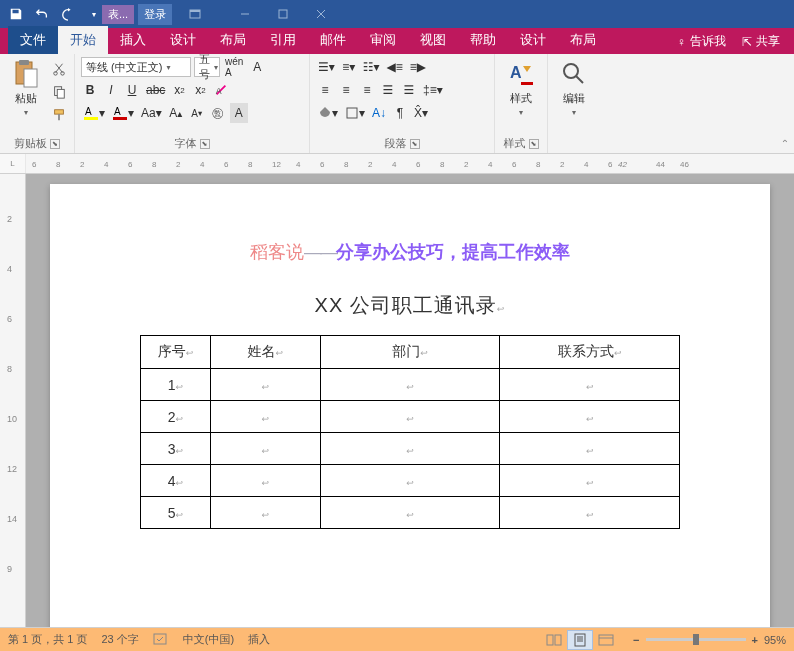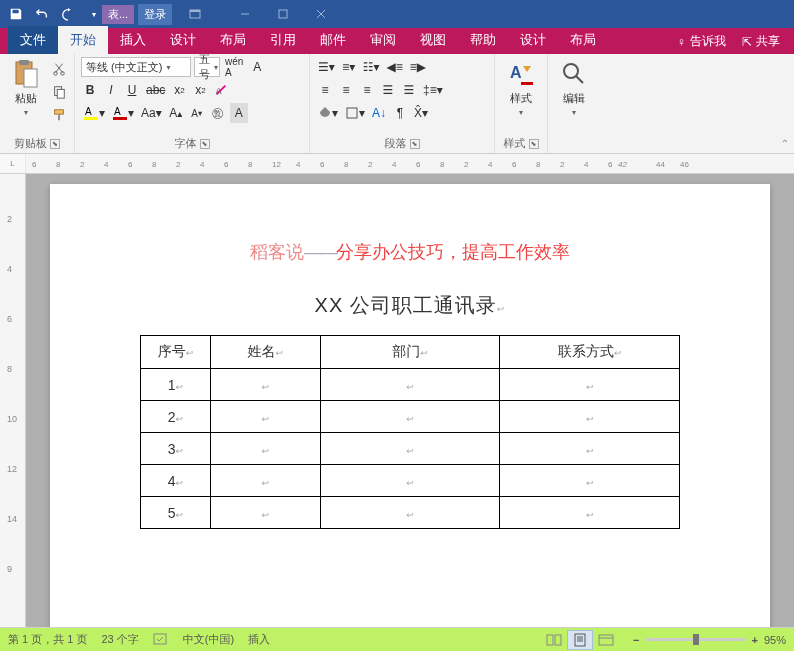--- a/index.html
+++ b/index.html
@@ -49,30 +49,30 @@
 .ruler-track .tick.m { top: 6px; font-size: 8px; }
 
 
 .doc-area { display: flex; height: 453px; background: #b0b0b0; }
 .ruler-v { width: 26px; background: #f5f5f5; border-right: 1px solid #d0d0d0; position: relative; font-size: 9px; color: #888; }
 .ruler-v .vtick { position: absolute; left: 7px; }
 .page-viewport { flex: 1; overflow: auto; display: flex; justify-content: center; padding: 10px 0 40px 0; }
 .page { width: 720px; height: 520px; background: #fff; box-shadow: 0 2px 6px rgba(0,0,0,0.25); padding: 56px 48px; }
 .doc-header { text-align: center; font-size: 18px; margin-bottom: 28px; }
 .doc-header .red { color: #e88; }
-.doc-header .blue { color: #ef4444; }
+.doc-header .blue { color: #8b5cf6; font-weight: bold; }
 .doc-header .dash { color: #aab; letter-spacing: -2px; }
 .doc-title2 { text-align: center; font-size: 20px; margin-bottom: 16px; letter-spacing: 1px; }
 .doc-table { border-collapse: collapse; margin: 0 auto; width: 540px; }
 .doc-table th, .doc-table td { border: 1px solid #000; padding: 7px 6px; text-align: center; font-size: 14px; font-weight: normal; position: relative; }
 .doc-table td { height: 32px; }
 .pm { font-size: 9px; color: #aaa; font-family: Arial; }
 
 
-.statusbar { height: 24px; background: #bef264; border-top: 1px solid #d0d0d0; display: flex; align-items: center; padding: 0 8px; font-size: 11px; color: #555; gap: 14px; }
+.statusbar { height: 24px; background: #fdba74; border-top: 1px solid #d0d0d0; display: flex; align-items: center; padding: 0 8px; font-size: 11px; color: #555; gap: 14px; }
 .status-spacer { flex: 1; }
 .view-btns { display: flex; gap: 0; }
 .view-btn { width: 26px; height: 20px; display: flex; align-items: center; justify-content: center; cursor: pointer; border: 1px solid transparent; }
 .view-btn.active { background: #d8e4f2; border-color: #a8c0e0; }
 .zoom { display: flex; align-items: center; gap: 6px; }
 .zoom-slider { width: 100px; height: 3px; background: #ccc; position: relative; }
 .zoom-thumb { position: absolute; top: -4px; left: 47%; width: 6px; height: 11px; background: #777; }
 </style>
 </head>
 <body>

